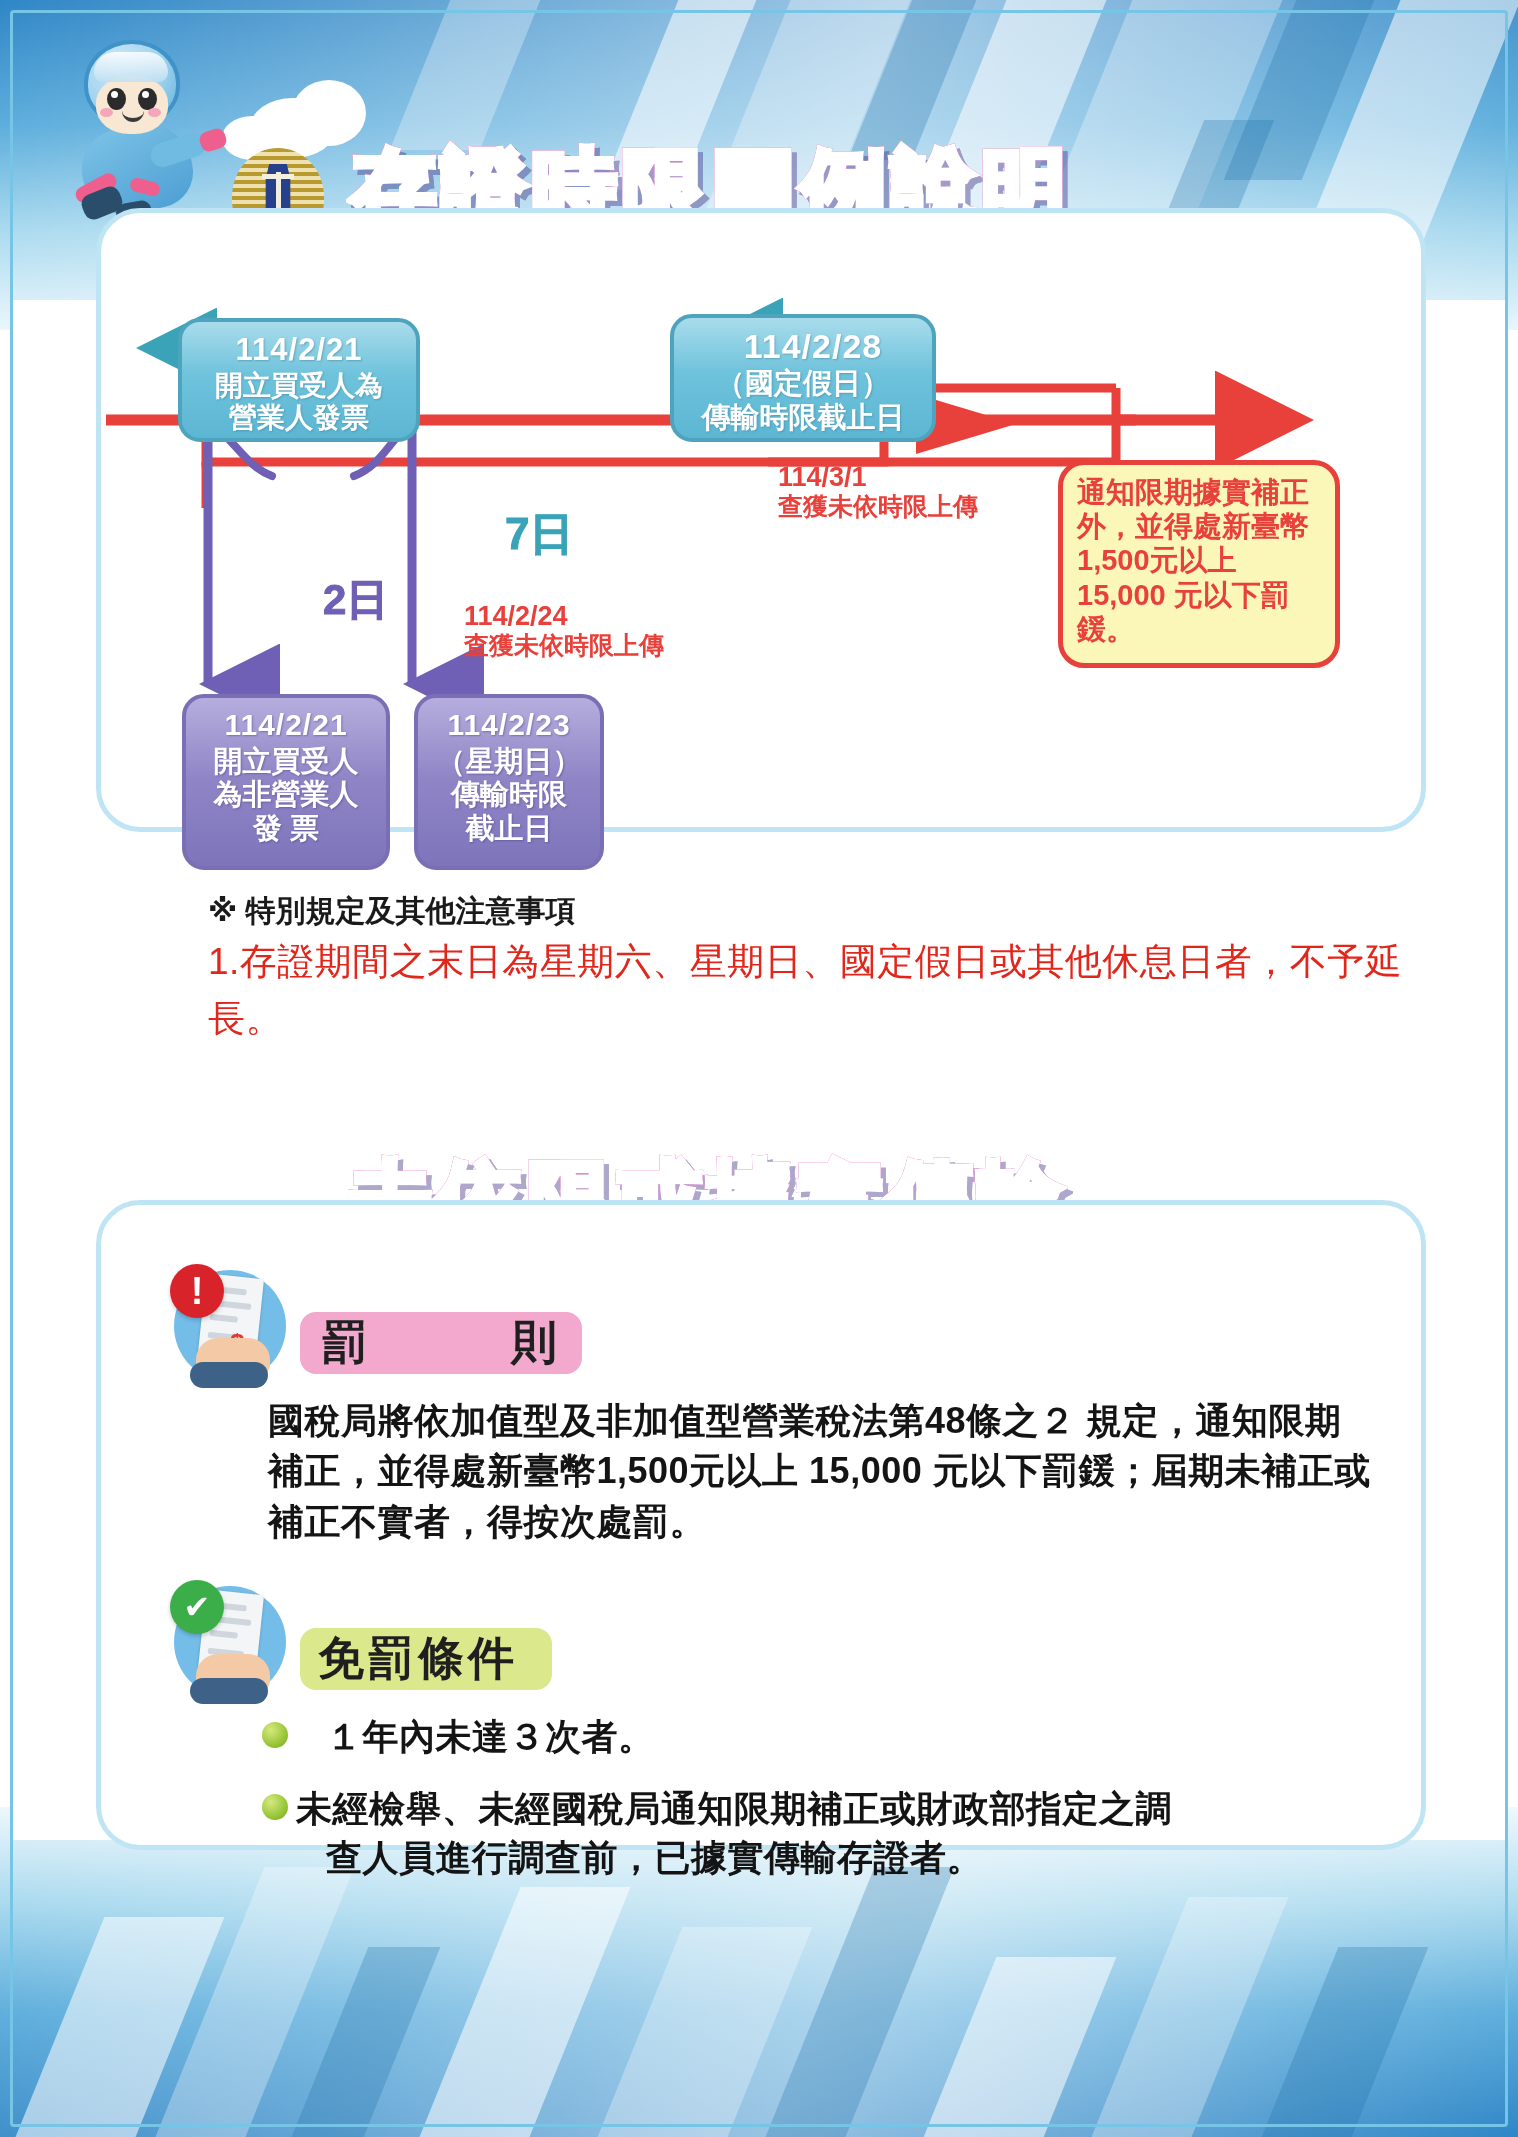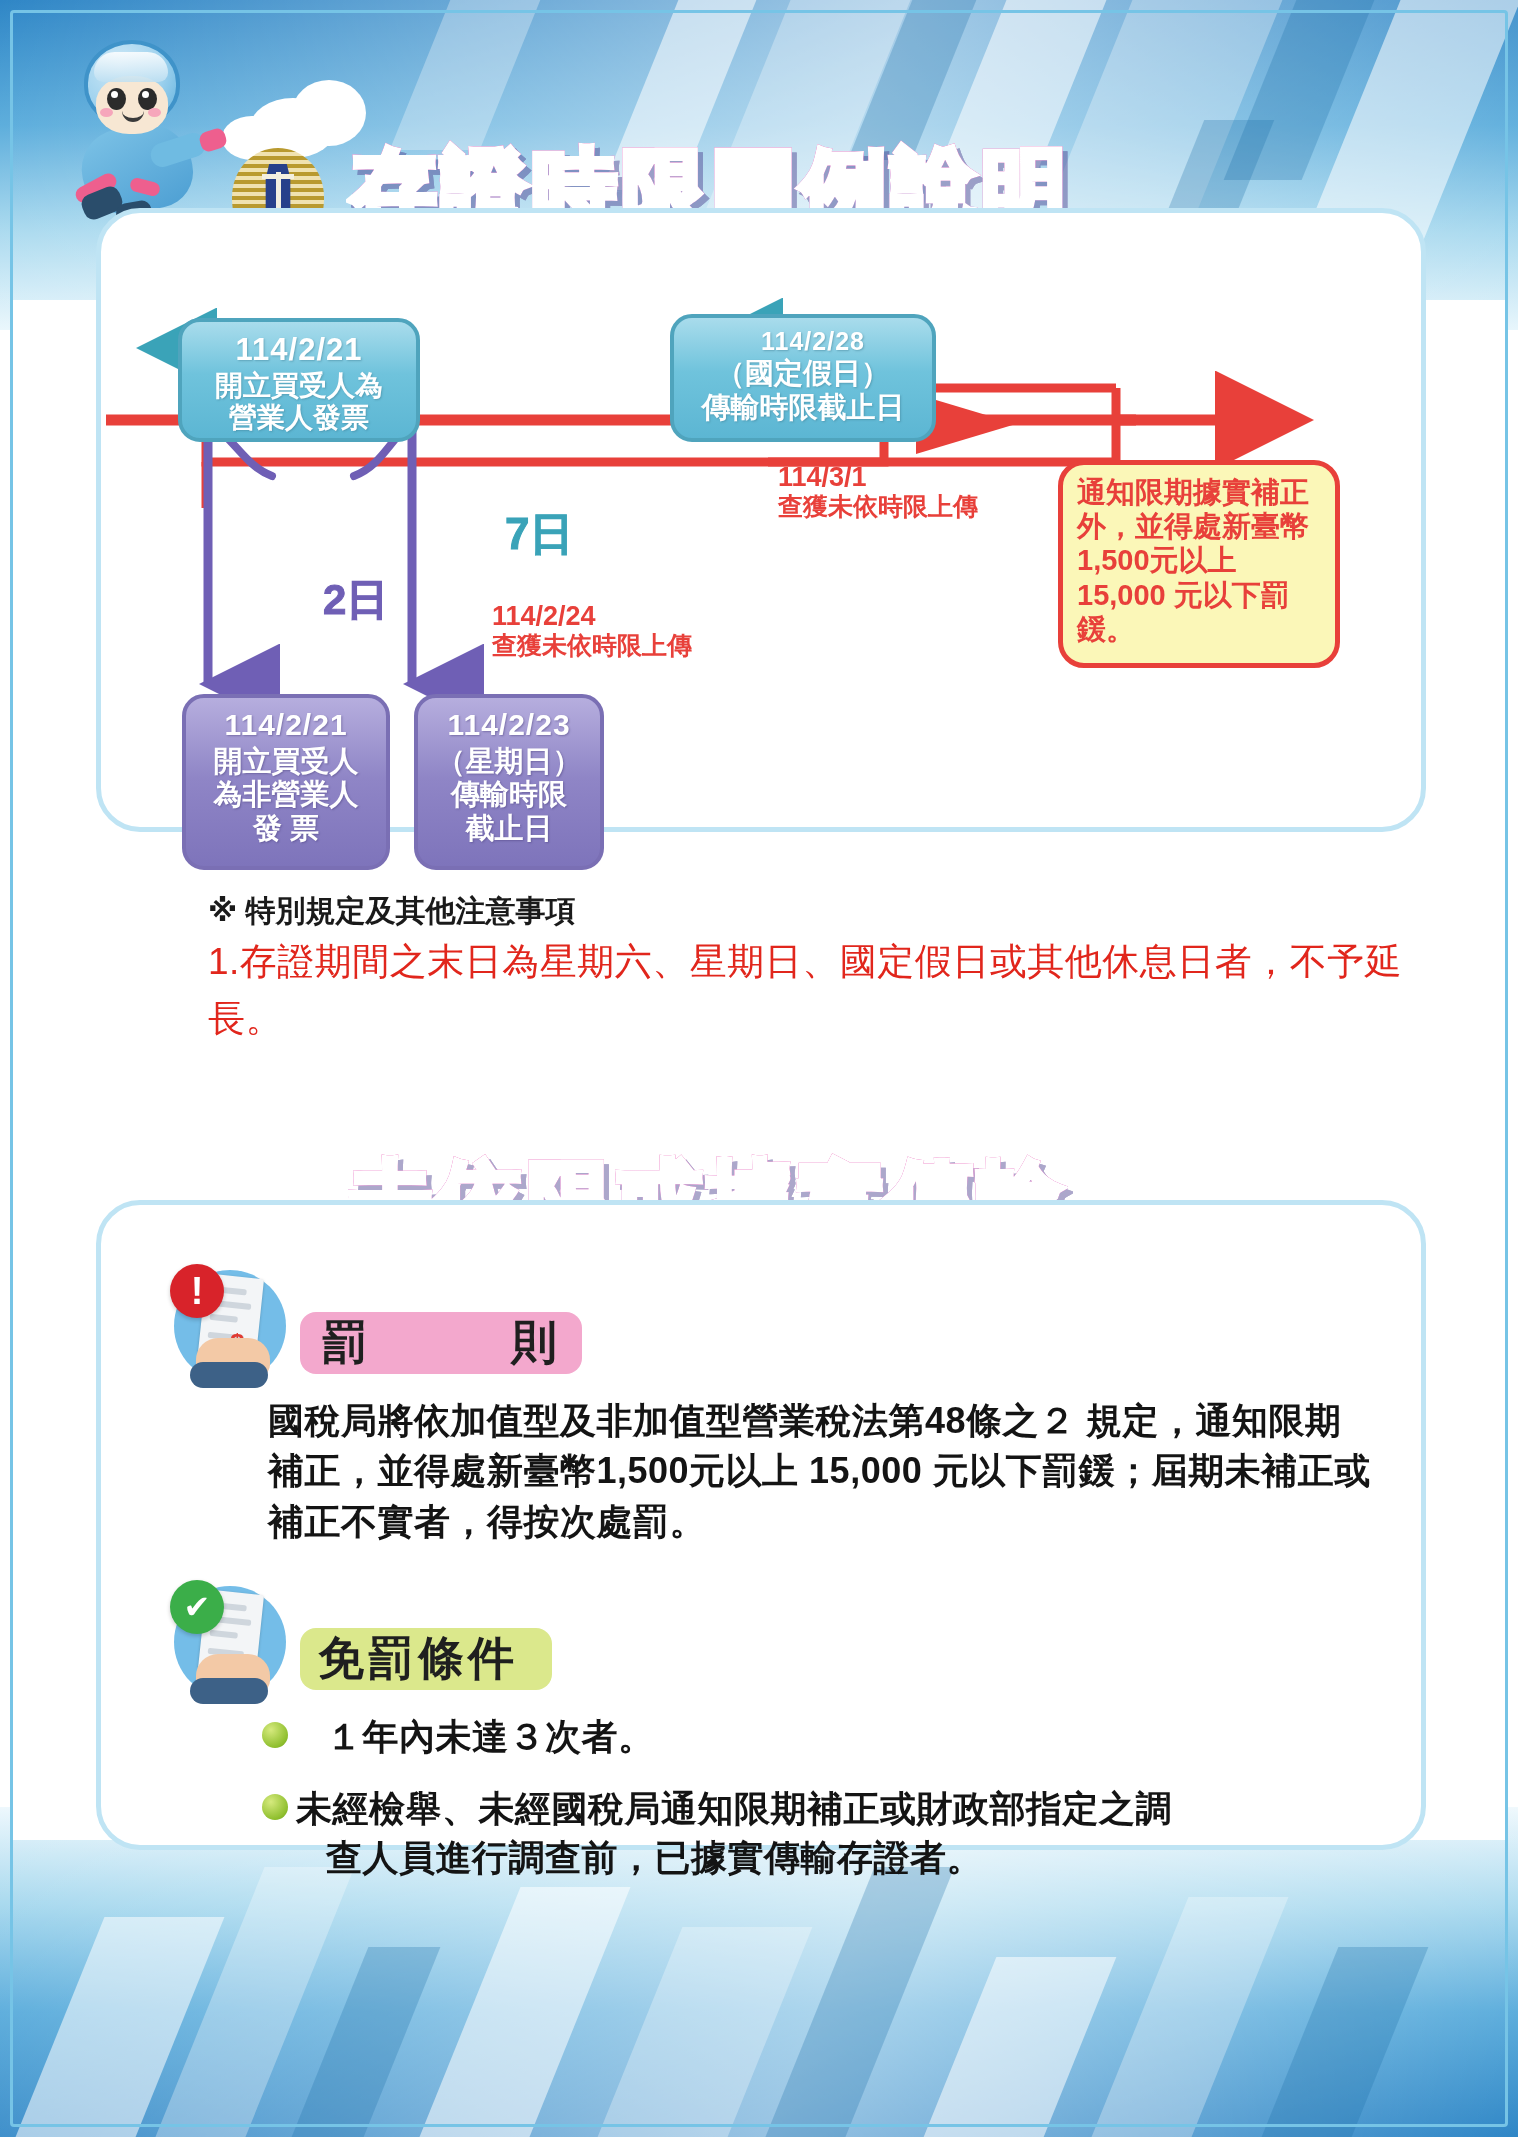--- a/index.html
+++ b/index.html
@@ -159,21 +159,21 @@
   }
   .tl-purple {
     background: linear-gradient(180deg,#b6aede 0%, #8f85c6 48%, #7e74bb 100%);
     border: 4px solid #7a6fb4;
     text-shadow: 1px 1px 2px rgba(70,60,120,.45);
   }
 
   #box-a { left: 178px; top: 318px; width: 242px; height: 124px; padding-top: 10px; font-size: 28px; }
   #box-a .date { font-size: 31px; margin-bottom: 2px; }
   #box-b { left: 670px; top: 314px; width: 266px; height: 128px; padding-top: 9px; font-size: 29px; }
-  #box-b .date { font-size: 25px; margin-bottom: 1px; margin-left: 20px; }
+  #box-b .date { font-size: 34px; margin-bottom: 1px; margin-left: 20px; }
 
   #box-c { left: 182px; top: 694px; width: 208px; height: 176px; padding-top: 10px; font-size: 29px; }
   #box-c .date { font-size: 30px; margin-bottom: 2px; }
   #box-d { left: 414px; top: 694px; width: 190px; height: 176px; padding-top: 10px; font-size: 29px; }
   #box-d .date { font-size: 30px; margin-bottom: 2px; }
 
   
   #box-fine {
     position: absolute; left: 1058px; top: 460px; width: 282px; height: 208px;
     background: #fbf7b8; border: 5px solid #e8403a; border-radius: 26px;
@@ -182,21 +182,21 @@
   }
 
   
   #tl-svg { position: absolute; left: 96px; top: 208px; width: 1330px; height: 624px; }
 
   .lbl { position: absolute; font-weight: 700; white-space: nowrap; }
   #lbl-7 { left: 505px; top: 505px; font-size: 44px; color: #3aa3b8;
            -webkit-text-stroke: 1px #3aa3b8; }
   #lbl-2 { left: 323px; top: 572px; font-size: 42px; color: #6f5fb5;
            -webkit-text-stroke: 1px #6f5fb5; }
-  #lbl-224 { left: 492px; top: 601px; font-size: 25px; color: #e8403a; line-height: 1.12; }
+  #lbl-224 { left: 464px; top: 601px; font-size: 25px; color: #e8403a; line-height: 1.12; }
   #lbl-301 { left: 778px; top: 462px; font-size: 25px; color: #e8403a; line-height: 1.12; }
   .lbl .big { font-size: 27px; font-weight: 800; display: block; }
 
   
   #notes { position: absolute; left: 172px; top: 888px; width: 1200px; margin-left: 36px; }
   #notes .n-head { font-size: 30px; color: #1a1a1a; font-weight: 700; line-height: 1.5; }
   #notes .n-red { font-size: 37px; color: #e1261c; font-weight: 400; line-height: 1.55; letter-spacing: .5px; }
   #notes .n-blk { font-size: 31px; color: #1a1a1a; font-weight: 700; line-height: 1.5; }
   #notes .n-blk .cont { display: block; padding-left: 34px; }
   .badge {

